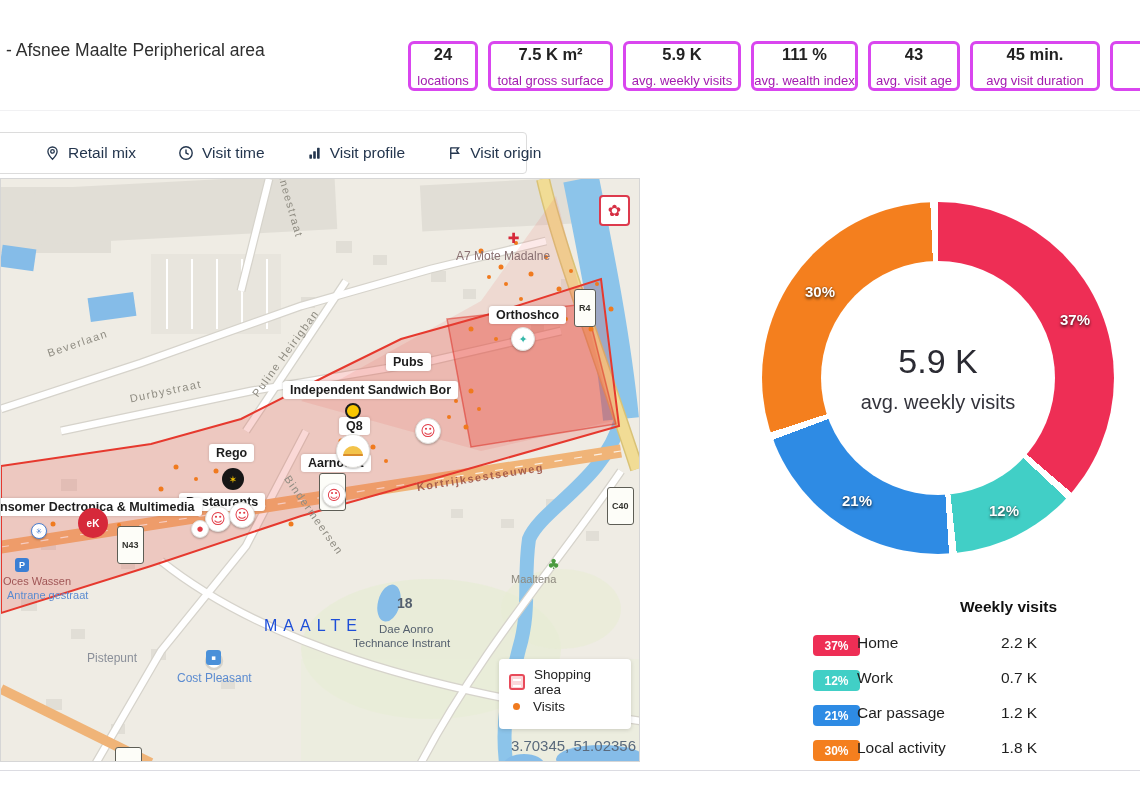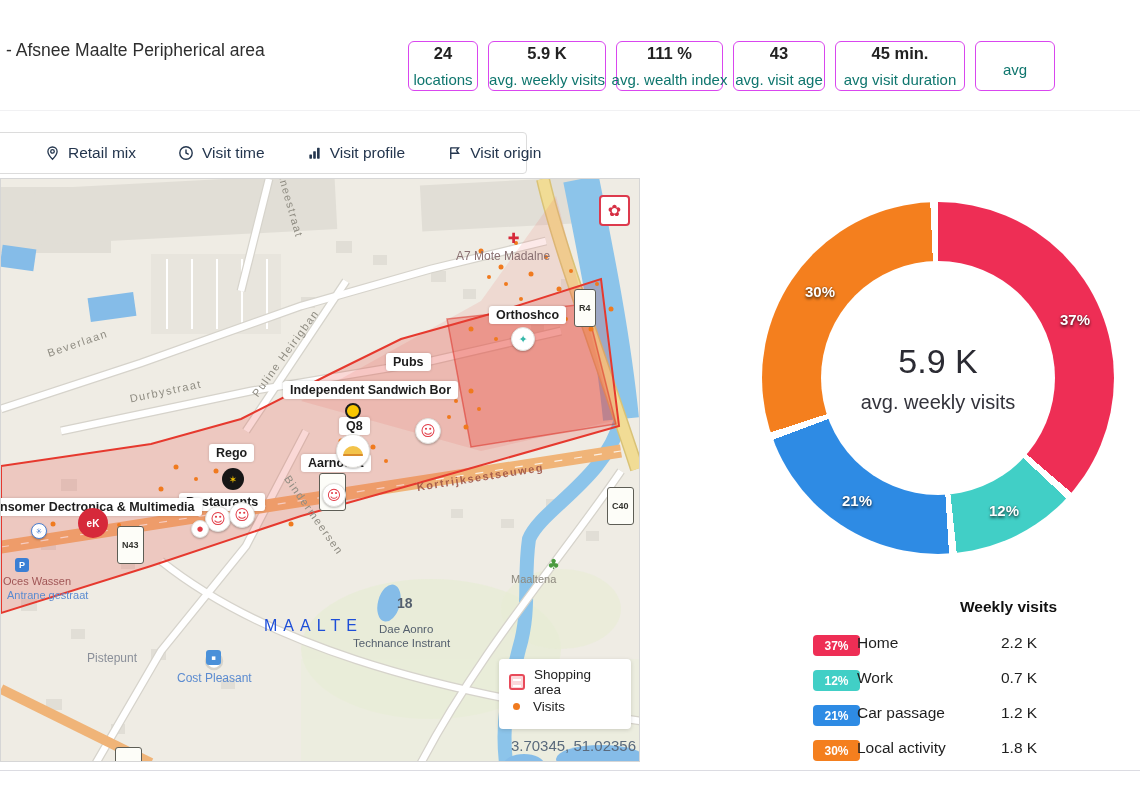--- a/index.html
+++ b/index.html
@@ -4,25 +4,25 @@
 <style>
   * { margin:0; padding:0; box-sizing:border-box; }
   html,body { width:1140px; height:800px; background:#fff; overflow:hidden; position:relative;
               font-family:"Liberation Sans", sans-serif; }
   .abs { position:absolute; }
 
   
   #page-title { left:6px; top:40px; font-size:17.5px; color:#2e2e2e; }
   #header-line { left:0; top:110px; width:1140px; height:1px; background:#f1f1f3; }
   #stats { left:408px; top:41px; display:flex; gap:10px; }
-  .stat { background:#fff; border:1px solid #d946ef; border-radius:6px; height:50px;
+  .stat { background:#fff; border:3px solid #d946ef; border-radius:6px; height:50px;
           display:flex; flex-direction:column; align-items:center; justify-content:center;
           padding:4px 8px; }
   .stat .v { font-size:16.5px; color:#222; font-weight:700; line-height:1.25; white-space:nowrap; }
-  .stat .l { font-size:15px; color:#0f766e; line-height:1.2; white-space:nowrap;margin-top:8px; }
+  .stat .l { font-size:13px; color:#a21caf; line-height:1.2; white-space:nowrap;margin-top:8px; }
 
   
   #tabbar { left:-14px; top:132px; width:541px; height:42px; background:#fff;
             border:1px solid #dcdcdc; border-radius:4px; display:flex; align-items:center;
             padding-left:58px; gap:42px; }
   .tab { display:flex; align-items:center; gap:8px; font-size:15.5px; color:#24364e; cursor:pointer; white-space:nowrap; }
   .tab svg { display:block; }
 
   
   #map { left:0; top:178px; width:640px; height:584px; background:#efece4;
@@ -75,20 +75,24 @@
 </head>
 <body>
 
 <div class="abs" id="page-title">- Afsnee Maalte Peripherical area</div>
 <div class="abs" id="header-line"></div>
 
 <div class="abs" id="stats">
   <div class="stat" style="width:70px">
       <span class="v">24</span>
       <span class="l">locations</span>
+    </div>
+  <div class="stat" style="width:125px">
+      <span class="v">7.5 K m²</span>
+      <span class="l">total gross surface</span>
     </div>
   <div class="stat" style="width:118px">
       <span class="v">5.9 K</span>
       <span class="l">avg. weekly visits</span>
     </div>
   <div class="stat" style="width:107px">
       <span class="v">111 %</span>
       <span class="l">avg. wealth index</span>
     </div>
   <div class="stat" style="width:92px">

